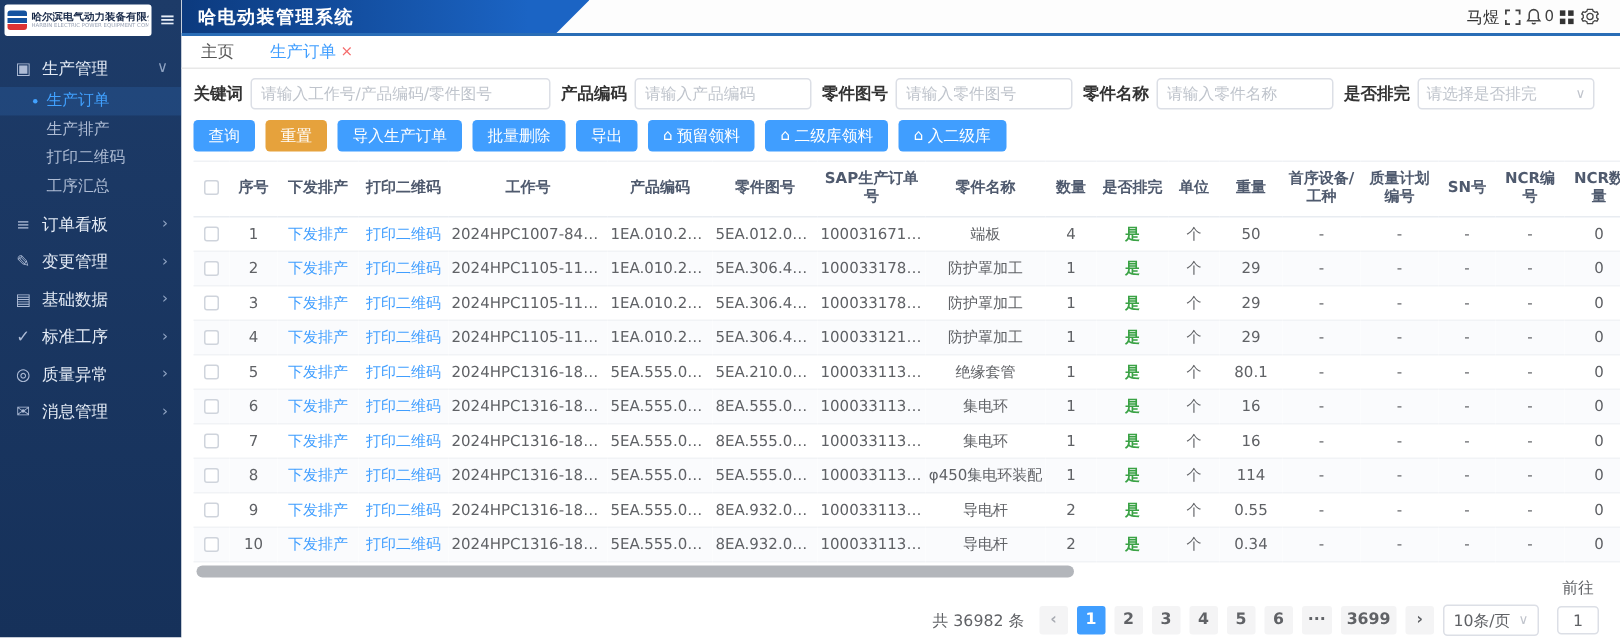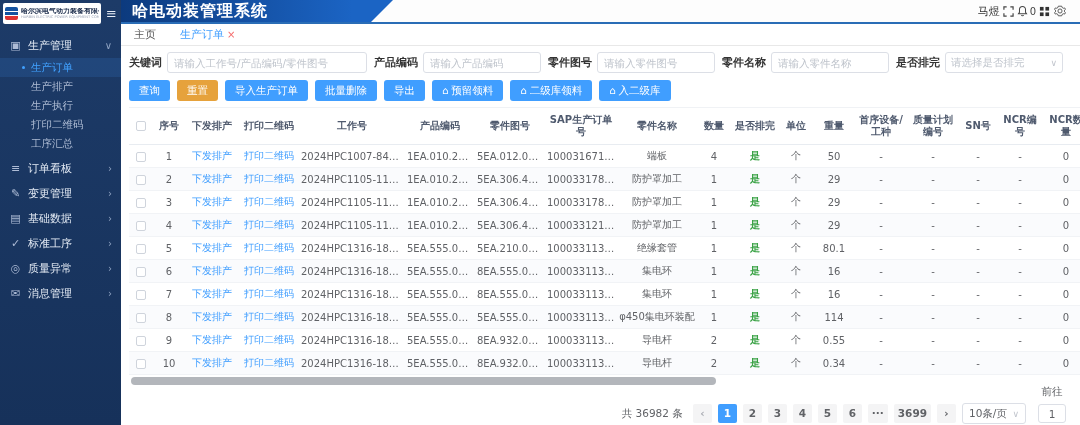--- a/index.html
+++ b/index.html
@@ -26,21 +26,21 @@
   .submenu-item { height:19px; line-height:19px; padding-left:31px; font-size:10.5px; color:#aebcd4; cursor:pointer; white-space:nowrap; position:relative; }
   .submenu-item.active { color:#41a1ff; background:rgba(64,158,255,.14); }
   .submenu-item.active::before { content:""; position:absolute; left:22px; top:8px; width:3px; height:3px; border-radius:50%; background:#41a1ff; }
 
   
   .main { flex:1; display:flex; flex-direction:column; background:#fff; min-width:0; }
   .topbar { height:24px; position:relative; display:flex; align-items:center; border-bottom:2px solid #2a6db6; background:#fdfdfd; }
   .banner { position:absolute; left:0; top:0; height:22px; width:272px;
     background:linear-gradient(90deg,#0c3a7e 0%,#1b64c4 85%);
     clip-path:polygon(0 0,100% 0,calc(100% - 22px) 100%,0 100%);
-    color:#fff; font-size:16px; font-weight:bold; line-height:22px; padding-left:11px; letter-spacing:1px; }
+    color:#fff; font-size:12px; font-weight:bold; line-height:22px; padding-left:11px; letter-spacing:1px; }
   .topbar-right { margin-left:auto; display:flex; align-items:center; gap:2px; padding-right:14px; font-size:11px; color:#333; }
   .topbar-right .ticon { width:13px; height:13px; display:inline-flex; align-items:center; justify-content:center; cursor:pointer; }
   .bell-wrap { display:inline-flex; align-items:center; gap:2px; cursor:pointer; }
   .badge0 { font-size:10px; color:#444; }
 
   .tabbar { height:22px; border-bottom:1px solid #e8e8e8; display:flex; align-items:center; gap:24px; padding-left:13px; font-size:11px; }
   .tab { color:#555; cursor:pointer; display:flex; align-items:center; gap:3px; height:100%; }
   .tab.active { color:#409eff; }
   .tab .x { color:#f56c6c; font-size:10px; }
 
@@ -98,21 +98,20 @@
     </div>
     <nav class="menu" id="sidebar-menu">
         <div class="menu-group">
           <span class="g-icon">▣</span>
           <span class="g-label">生产管理</span>
           <span class="g-arrow">∨</span>
         </div>
         <div class="submenu">
           <div class="submenu-item active">生产订单</div>
           <div class="submenu-item">生产排产</div>
-          <div class="submenu-item">生产执行</div>
           <div class="submenu-item">打印二维码</div>
           <div class="submenu-item">工序汇总</div>
         </div>
         <div class="menu-group">
           <span class="g-icon">≡</span>
           <span class="g-label">订单看板</span>
           <span class="g-arrow">›</span>
         </div>
         <div class="menu-group">
           <span class="g-icon">✎</span>

